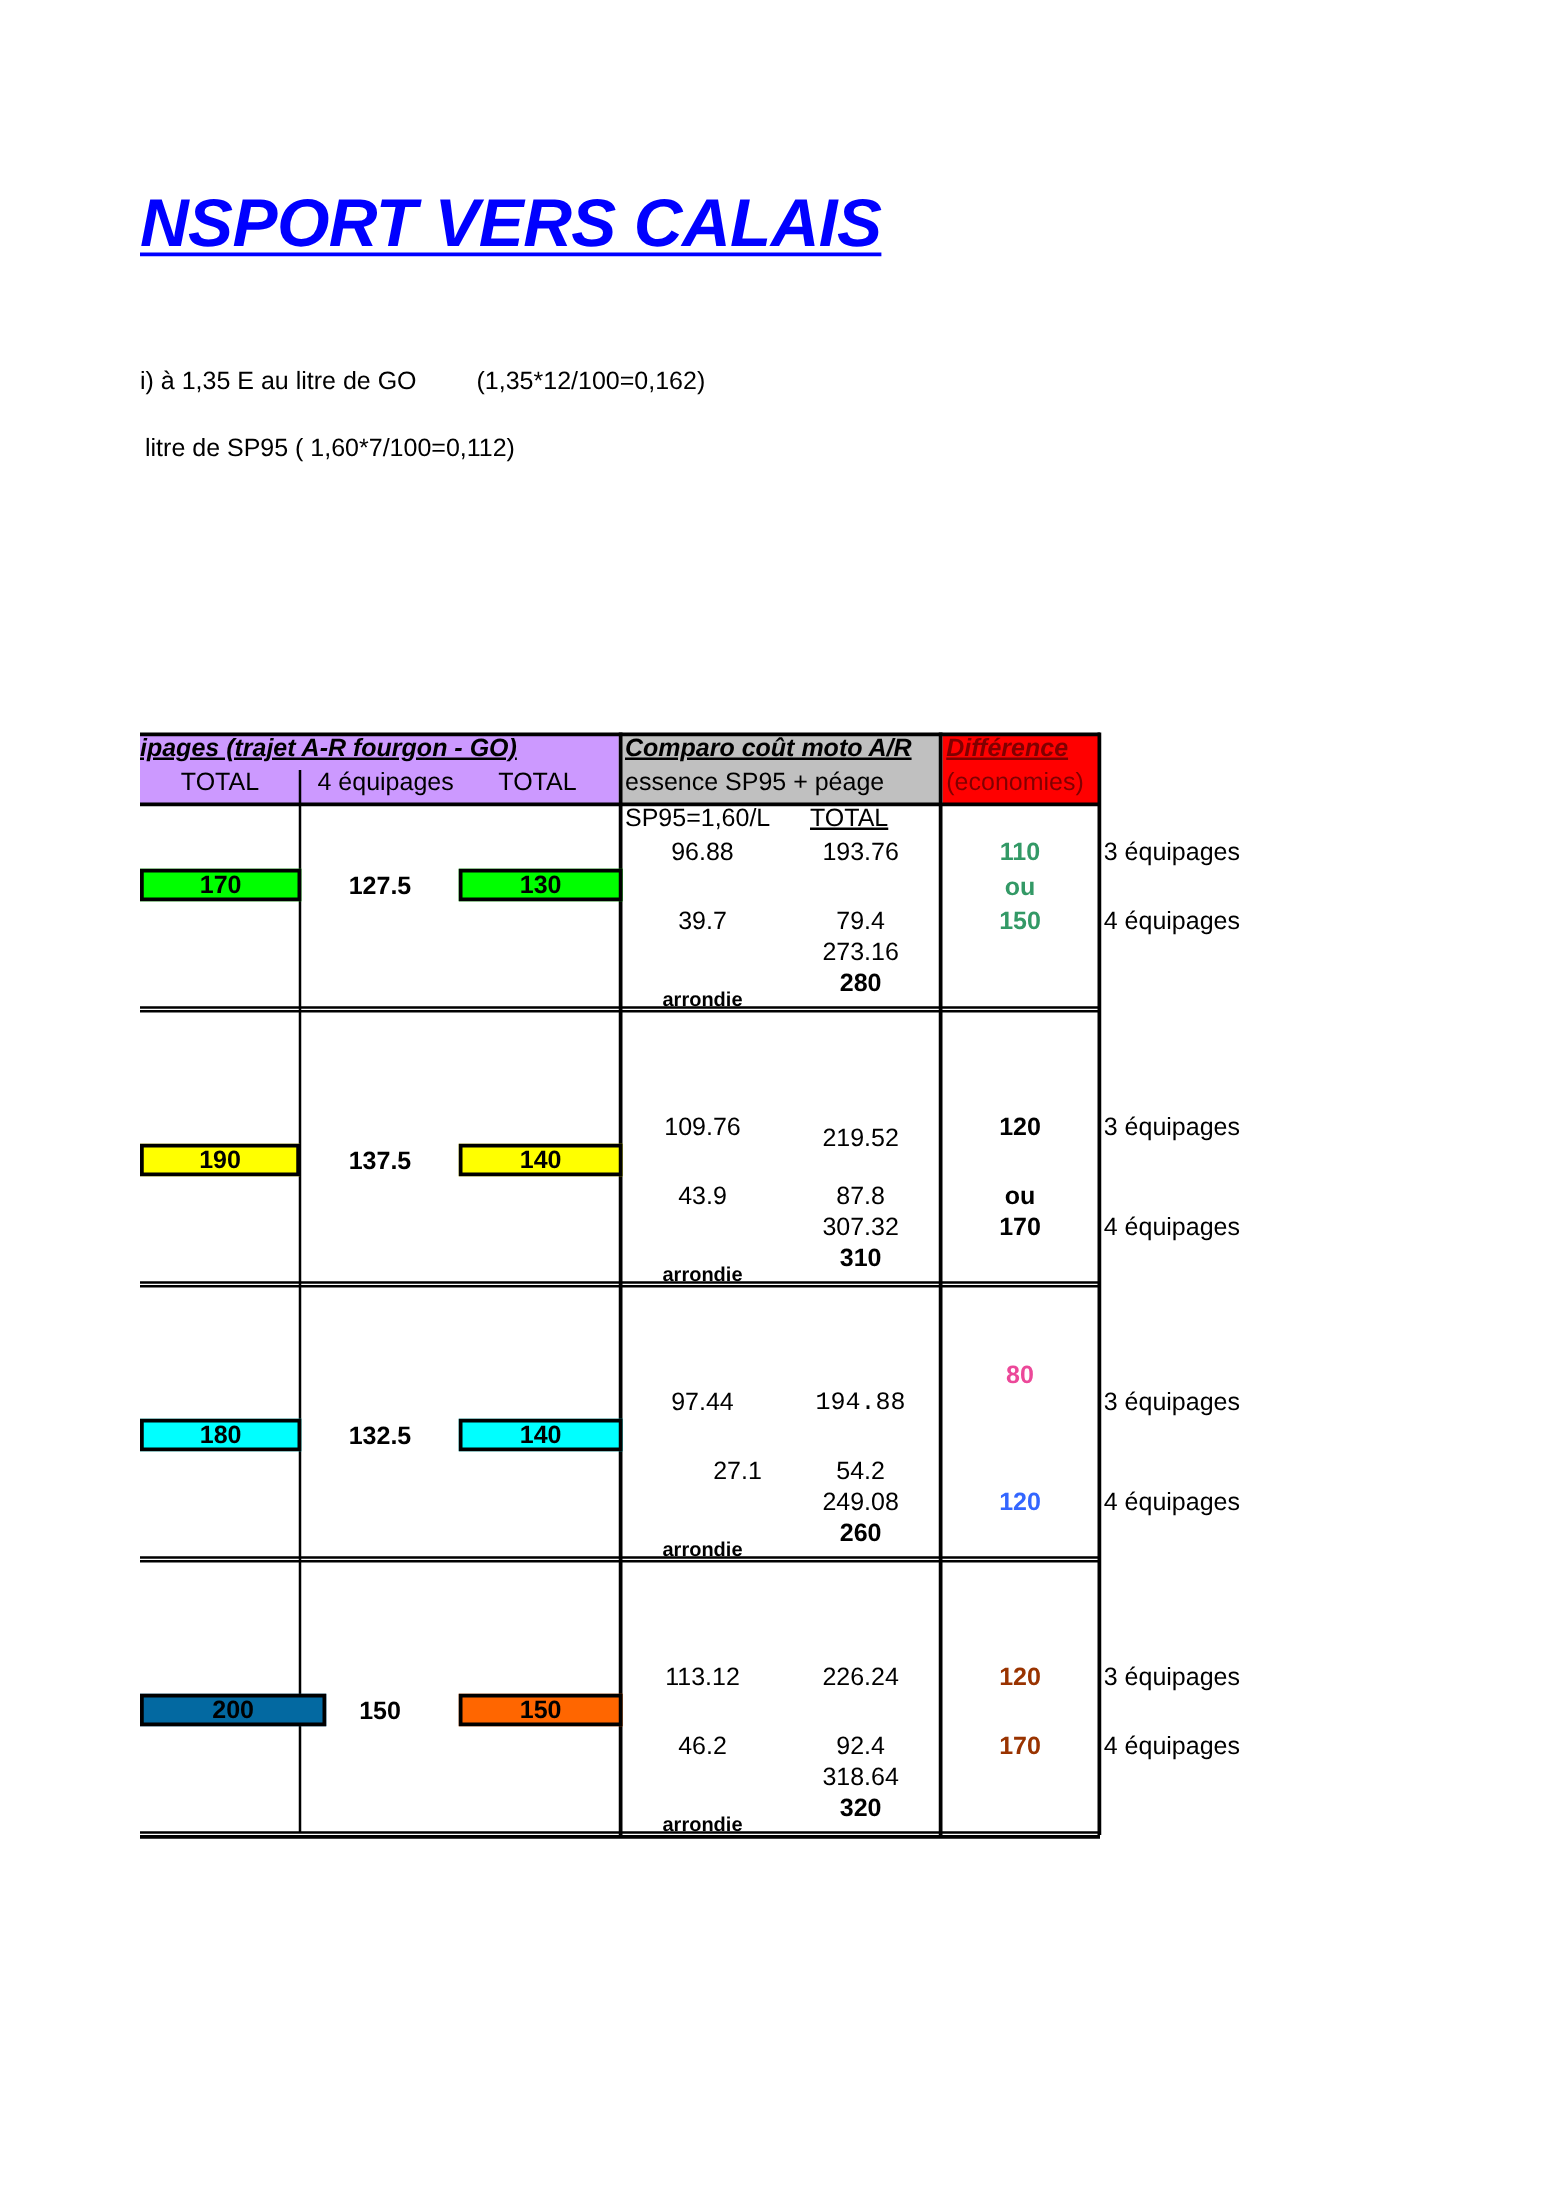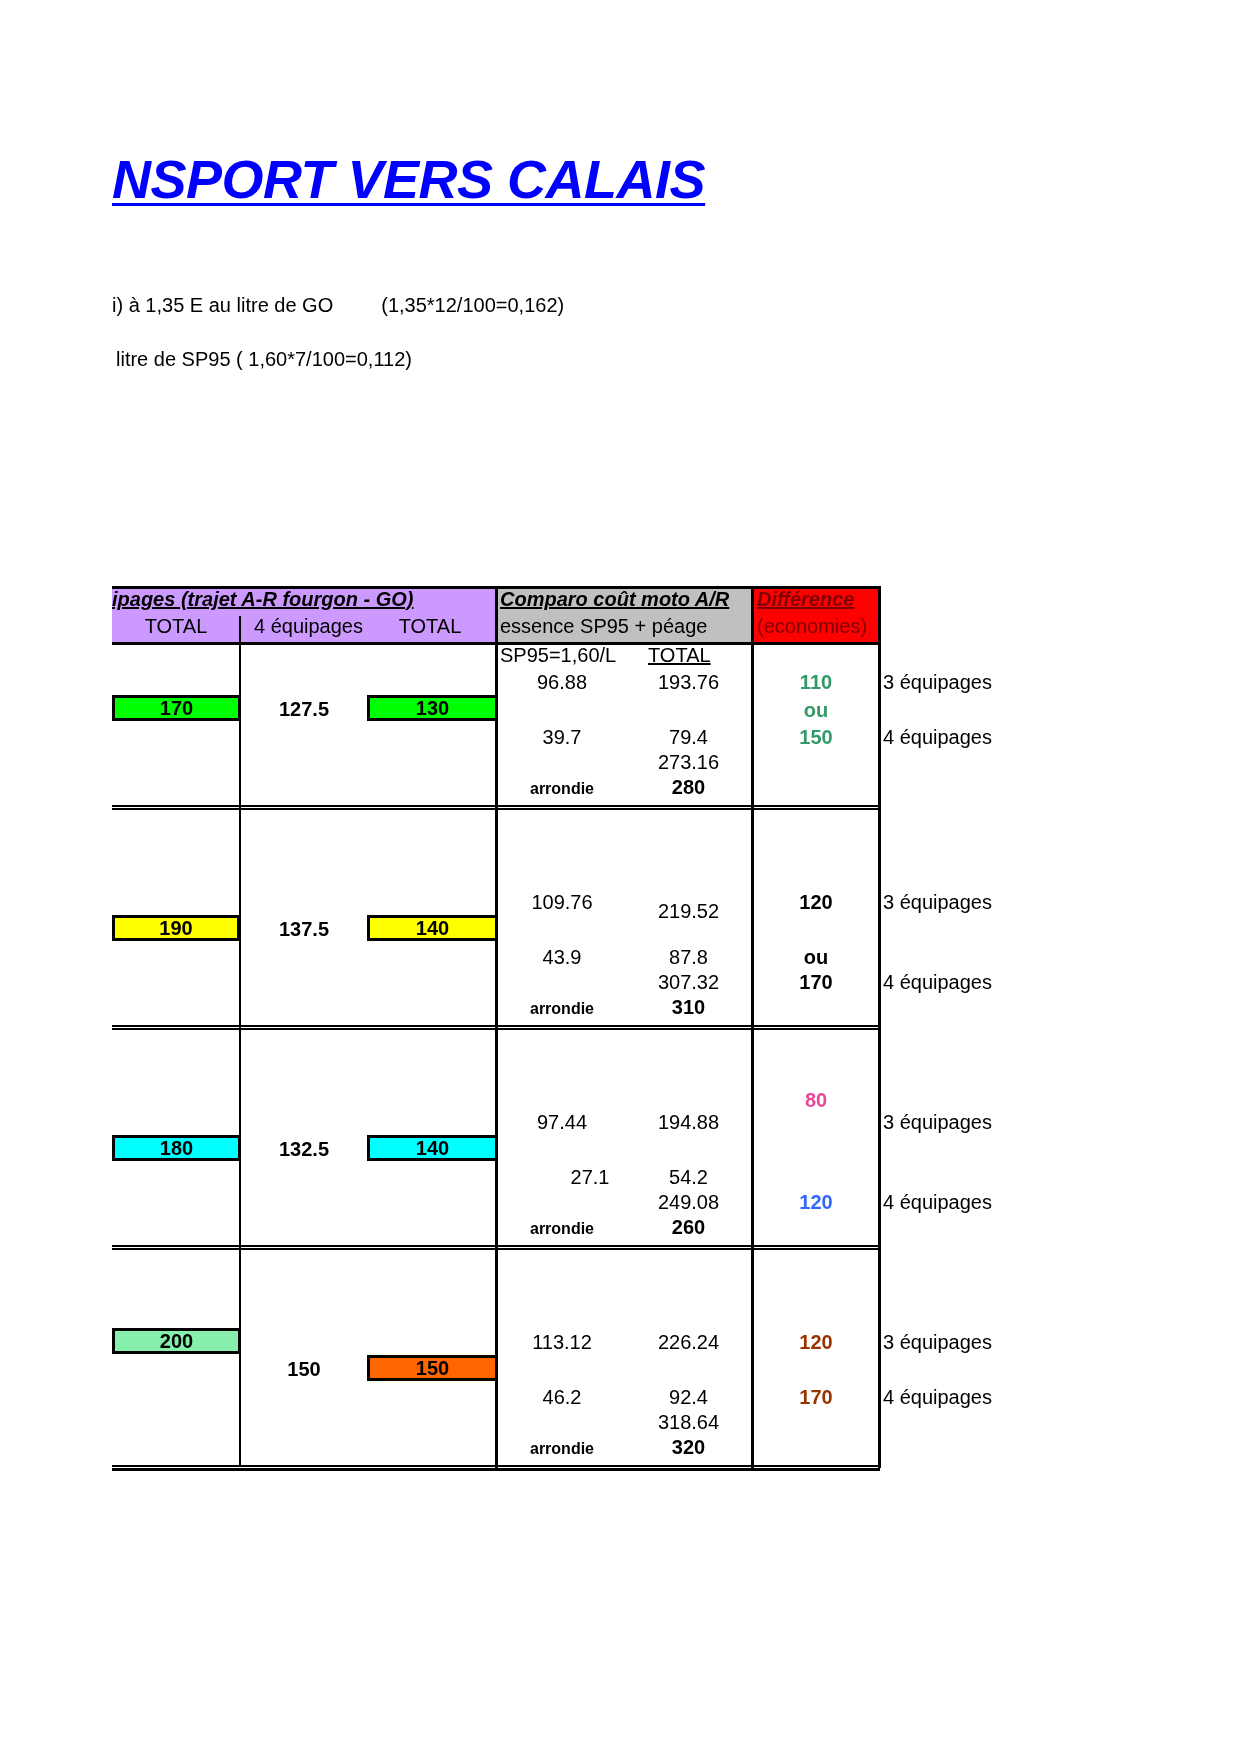--- a/index.html
+++ b/index.html
@@ -21,21 +21,21 @@
   .hdr-red    { position: absolute; left: 642px; top: 0; width: 126px; height: 55px; background: #ff0000; }
   .htxt { position: absolute; font-size: 20px; white-space: nowrap; }
   .hbold { font-weight: bold; font-style: italic; text-decoration: underline; }
   .hline { position: absolute; background: #000; }
   .vline { position: absolute; background: #000; }
 
   .box { position: absolute; height: 26px; border: 3px solid #000; box-sizing: border-box;
          font-size: 20px; font-weight: bold; text-align: center; line-height: 20px; }
   .cell { position: absolute; font-size: 20px; text-align: center; }
   .bold { font-weight: bold; }
-  .small { font-size: 16px; font-weight: bold; }
+  .small { font-size: 16px; font-weight: bold; margin-top: 12px; }
   .lbl { position: absolute; font-size: 20px; white-space: nowrap; }
   .dbl { position: absolute; left: 0; height: 5px; border-top: 2px solid #000; border-bottom: 2px solid #000; box-sizing: border-box; }
 </style>
 </head>
 <body>
 
 <div class="abs title">NSPORT VERS CALAIS</div>
 
 <div class="abs note note1">
   <span>i) à 1,35 E au litre de GO</span><span class="formula">(1,35*12/100=0,162)</span>
@@ -100,33 +100,33 @@
   <div class="cell bold" style="left:642px;top:358px;width:124px;">ou</div>
   <div class="cell bold" style="left:642px;top:383px;width:124px;">170</div>
   <div class="lbl" style="left:771px;top:303px;">3 équipages</div>
   <div class="lbl" style="left:771px;top:383px;">4 équipages</div>
   <div class="dbl" style="top:437px;width:768px;"></div>
 
   <div class="box" style="left:0;top:547px;width:129px;background:#00ffff;">180</div>
   <div class="cell bold" style="left:129px;top:550px;width:126px;">132.5</div>
   <div class="box" style="left:255px;top:547px;width:131px;background:#00ffff;">140</div>
   <div class="cell" style="left:386px;top:523px;width:128px;">97.44</div>
-  <div class="cell" style="left:514px;top:523px;width:125px;">194.88</div>
+  <div class="cell" style="left:514px;top:523px;width:125px;font-family:Liberation Mono, monospace;">194.88</div>
   <div class="cell" style="left:386px;top:578px;width:128px;padding-left:28px;">27.1</div>
   <div class="cell" style="left:514px;top:578px;width:125px;">54.2</div>
   <div class="cell" style="left:514px;top:603px;width:125px;">249.08</div>
   <div class="cell small" style="left:386px;top:632px;width:128px;">arrondie</div>
   <div class="cell bold" style="left:514px;top:628px;width:125px;">260</div>
   <div class="cell bold" style="left:642px;top:501px;width:124px;color:#ec4899;">80</div>
   <div class="cell bold" style="left:642px;top:603px;width:124px;color:#3366ff;">120</div>
   <div class="lbl" style="left:771px;top:523px;">3 équipages</div>
   <div class="lbl" style="left:771px;top:603px;">4 équipages</div>
   <div class="dbl" style="top:657px;width:768px;"></div>
 
-  <div class="box" style="left:0;top:740px;width:129px;background:#86efac;">200</div>
+  <div class="box" style="left:0;top:767px;width:149px;background:#0369a1;">200</div>
   <div class="cell bold" style="left:129px;top:770px;width:126px;">150</div>
   <div class="box" style="left:255px;top:767px;width:131px;background:#ff6600;">150</div>
   <div class="cell" style="left:386px;top:743px;width:128px;">113.12</div>
   <div class="cell" style="left:514px;top:743px;width:125px;">226.24</div>
   <div class="cell" style="left:386px;top:798px;width:128px;">46.2</div>
   <div class="cell" style="left:514px;top:798px;width:125px;">92.4</div>
   <div class="cell" style="left:514px;top:823px;width:125px;">318.64</div>
   <div class="cell small" style="left:386px;top:852px;width:128px;">arrondie</div>
   <div class="cell bold" style="left:514px;top:848px;width:125px;">320</div>
   <div class="cell bold" style="left:642px;top:743px;width:124px;color:#993300;">120</div>

